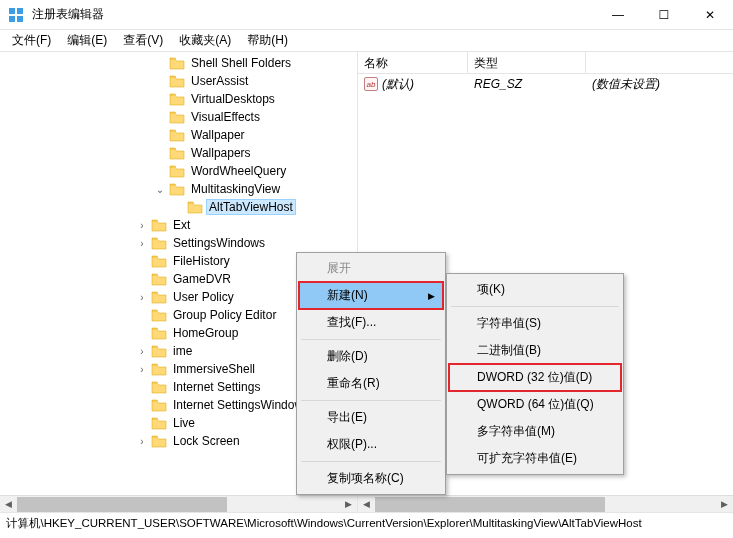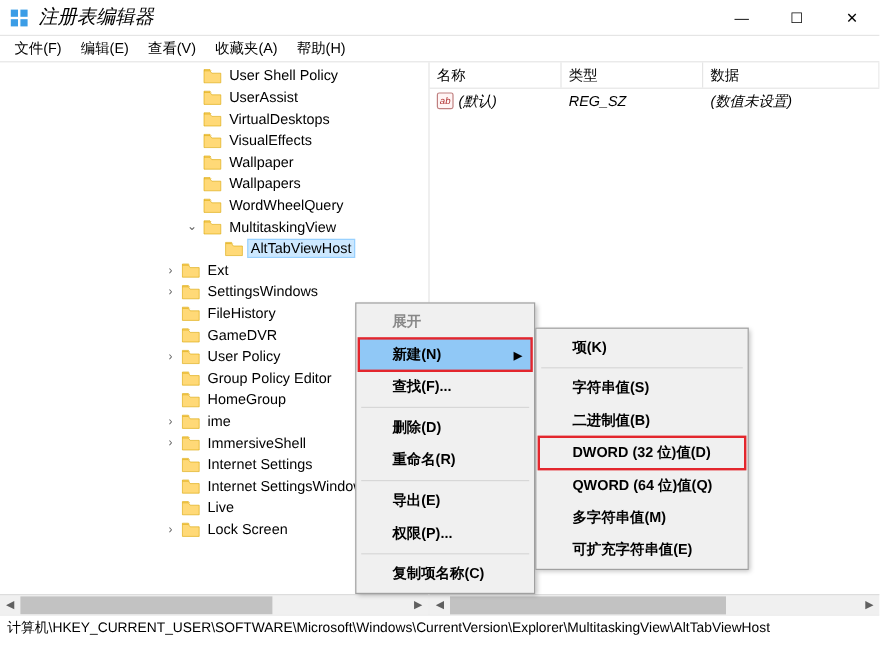--- a/index.html
+++ b/index.html
@@ -1,19 +1,19 @@
 <!DOCTYPE html>
 <html><head>
 <meta charset="utf-8">
 <style>
 * { box-sizing: border-box; margin: 0; padding: 0; font-family: "Microsoft YaHei", "Segoe UI", sans-serif; font-size: 12px; }
 body { width: 733px; height: 538px; background: #fff; overflow: hidden; position: relative; }
 .titlebar { height: 30px; background: #fff; display: flex; align-items: center; border-bottom: 1px solid #e5e5e5; }
 .titlebar .app-icon { width: 16px; height: 16px; margin: 0 8px; }
-.titlebar .title { flex: 1; font-size: 16px; font-style: italic; }
+.titlebar .title { flex: 1; font-size: 12px; }
 .titlebar .win-btn { width: 46px; height: 30px; display: flex; align-items: center; justify-content: center; color: #000; }
 .menubar { height: 22px; display: flex; align-items: center; padding: 0 4px; border-bottom: 1px solid #e5e5e5; }
 .menubar .menu-item { padding: 2px 8px; }
 .content { display: flex; height: 460px; }
 .tree-pane { width: 358px; border-right: 1px solid #e5e5e5; overflow: hidden; position: relative; }
 .tree { padding: 2px 0; }
 .tree-row { display: flex; align-items: center; height: 18px; white-space: nowrap; }
 .tree-row .spacer { display: inline-block; }
 .tree-row .exp { width: 12px; text-align: center; color: #666; font-size: 10px; display: inline-block; }
 .tree-row .folder { width: 16px; height: 14px; margin: 0 3px; display: inline-flex; }
@@ -22,21 +22,21 @@
 .list-pane { flex: 1; position: relative; }
 .list-header { display: flex; height: 22px; border-bottom: 1px solid #e5e5e5; }
 .list-header .col { padding: 3px 6px; border-right: 1px solid #e5e5e5; }
 .list-row { display: flex; height: 20px; align-items: center; }
 .list-row .cell { padding: 2px 6px; display: flex; align-items: center; gap: 4px; font-style: italic; }
 .hscroll { position: absolute; bottom: 0; left: 0; right: 0; height: 17px; background: #f0f0f0; border-top: 1px solid #ddd; display: flex; align-items: center; }
 .hscroll .track { flex: 1; height: 100%; position: relative; }
 .hscroll .thumb { position: absolute; height: 15px; top: 1px; background: #c2c2c2; }
 .hscroll .arr { width: 17px; height: 17px; display: flex; align-items: center; justify-content: center; color: #606060; font-size: 9px; }
 .statusbar { height: 22px; border-top: 1px solid #e5e5e5; padding: 3px 6px; white-space: nowrap; overflow: hidden; font-size: 11.5px; }
-.ctx-menu { position: absolute; background: #f0f0f0; border: 1px solid #a0a0a0; box-shadow: 2px 2px 4px rgba(0,0,0,0.25); padding: 2px; z-index: 10; font-weight: bold; }
+.ctx-menu { position: absolute; background: #f0f0f0; border: 1px solid #a0a0a0; box-shadow: 2px 2px 4px rgba(0,0,0,0.25); padding: 2px; z-index: 10; }
 .ctx-item { padding: 5px 28px 5px 28px; position: relative; white-space: nowrap; }
 .ctx-item.disabled { color: #888; }
 .ctx-item.highlighted { background: #90c8f6; }
 .ctx-item .arrow { position: absolute; right: 8px; top: 50%; transform: translateY(-50%); font-size: 9px; }
 .ctx-sep { height: 1px; background: #d7d7d7; margin: 3px 2px; }
 .ctx-item.redbox, .redbox { outline: 2px solid #e3262d; outline-offset: -1px; }
 .folder-svg { fill: #ffd977; stroke: #d9a400; stroke-width: 0.5; }
 .ab-icon { width:14px; height:14px; border:1px solid #c08080; border-radius:2px; display:inline-flex; align-items:center; justify-content:center; font-size:8px; color:#b03030; background:#fff5f5;}
 </style>
 </head>
@@ -67,21 +67,21 @@
   <div class="tree-pane">
     <div class="tree" id="tree">
         <div class="tree-row">
           <span class="spacer" style="width: 154px;"></span>
           <span class="exp"></span>
           <span class="folder">
             <svg viewBox="0 0 16 14" width="16" height="14">
               <path class="folder-svg" d="M1 3 h5 l1.5 2 H15 v8 H1 z M1 3 v-1 h5 l1 1"></path>
             </svg>
           </span>
-          <span class="label">User Shell Policy</span>
+          <span class="label">Shell Shell Folders</span>
         </div>
         <div class="tree-row">
           <span class="spacer" style="width: 154px;"></span>
           <span class="exp"></span>
           <span class="folder">
             <svg viewBox="0 0 16 14" width="16" height="14">
               <path class="folder-svg" d="M1 3 h5 l1.5 2 H15 v8 H1 z M1 3 v-1 h5 l1 1"></path>
             </svg>
           </span>
           <span class="label">UserAssist</span>
@@ -292,21 +292,20 @@
       <div class="track">
           <div class="thumb" style="left:0;width:210px"></div>
         </div>
       <div class="arr">▶</div>
     </div>
   </div>
   <div class="list-pane">
     <div class="list-header">
       <div class="col" style="width:110px">名称</div>
       <div class="col" style="width:118px">类型</div>
-      <div class="col" style="flex:1">数据</div>
     </div>
     <div class="list-row">
       <div class="cell" style="width:110px">
         <span class="ab-icon">ab</span>
         <span>(默认)</span>
       </div>
       <div class="cell" style="width:118px">REG_SZ</div>
       <div class="cell" style="flex:1">(数值未设置)</div>
     </div>
     <div class="hscroll">

